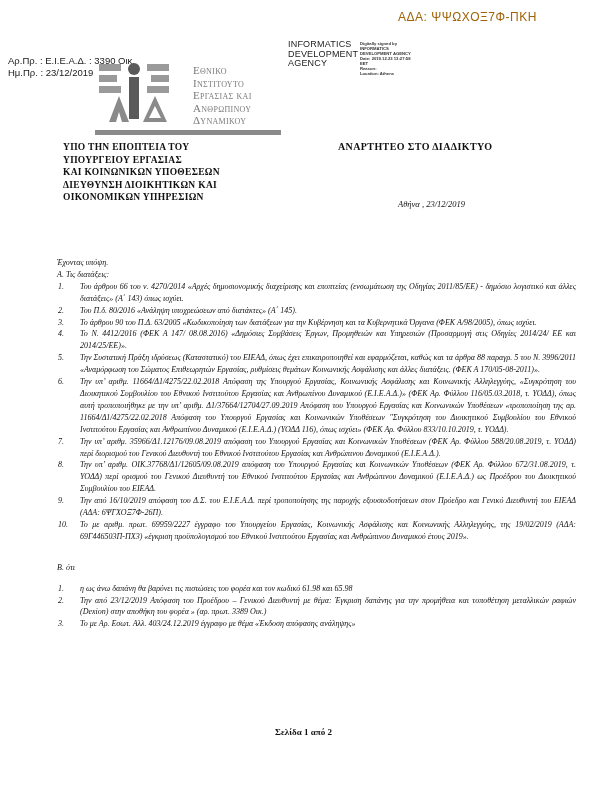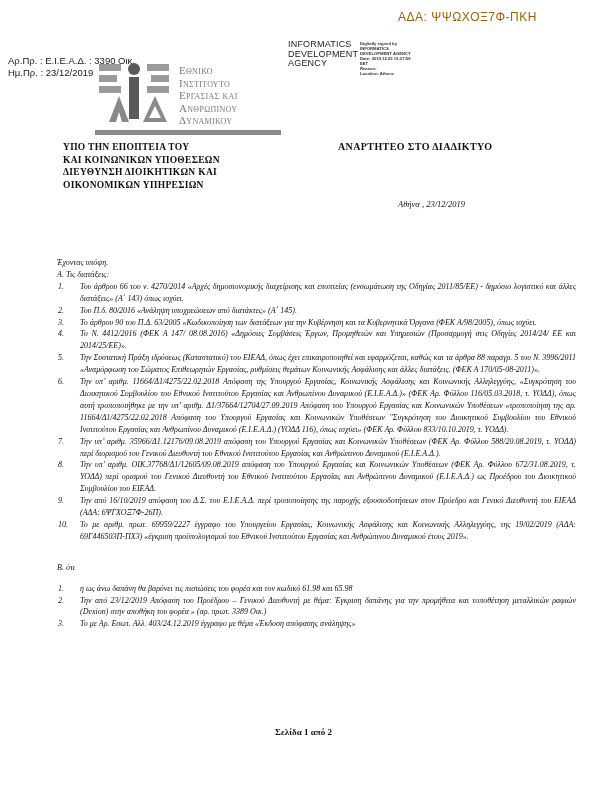--- a/index.html
+++ b/index.html
@@ -36,21 +36,21 @@
   .sig-small{
     font-family:"Liberation Sans", sans-serif;
     font-size:4.2px;line-height:5px;font-weight:bold;color:#333;
     padding-top:1px;
   }
   
   .logo-wrap{position:absolute;left:95px;top:62px;width:186px;}
   .logo-row{display:flex;align-items:flex-start;}
   .logo-glyph{flex:0 0 auto;}
   .org-name{
-    margin-top:2px;
+    margin-left:14px;margin-top:2px;
     font-variant:small-caps;
     font-size:11px;line-height:12.5px;color:#7b7b7b;
     letter-spacing:.3px;
   }
   .logo-bar{margin-top:3px;width:186px;height:5px;background:#8a8a8a;}
   
   .supervision{
     position:absolute;left:63px;top:141px;
     font-weight:bold;font-size:9.5px;line-height:12.5px;
     letter-spacing:.3px;color:#111;
@@ -140,20 +140,21 @@
           <div>Εργασιας και</div>
           <div>Ανθρωπινου</div>
           <div>Δυναμικου</div>
         </div>
     </div>
     <div class="logo-bar"></div>
   </div>
 
   <div class="supervision">
       <div>ΥΠΟ ΤΗΝ ΕΠΟΠΤΕΙΑ ΤΟΥ</div>
+      <div>ΥΠΟΥΡΓΕΙΟΥ ΕΡΓΑΣΙΑΣ</div>
       <div>ΚΑΙ ΚΟΙΝΩΝΙΚΩΝ ΥΠΟΘΕΣΕΩΝ</div>
       <div>ΔΙΕΥΘΥΝΣΗ ΔΙΟΙΚΗΤΙΚΩΝ ΚΑΙ</div>
       <div>ΟΙΚΟΝΟΜΙΚΩΝ ΥΠΗΡΕΣΙΩΝ</div>
     </div>
 
   <div class="anartiteo">ΑΝΑΡΤΗΤΕΟ ΣΤΟ ΔΙΑΔΙΚΤΥΟ</div>
 
   <div class="dateline">Αθήνα , 23/12/2019</div>
 
 

